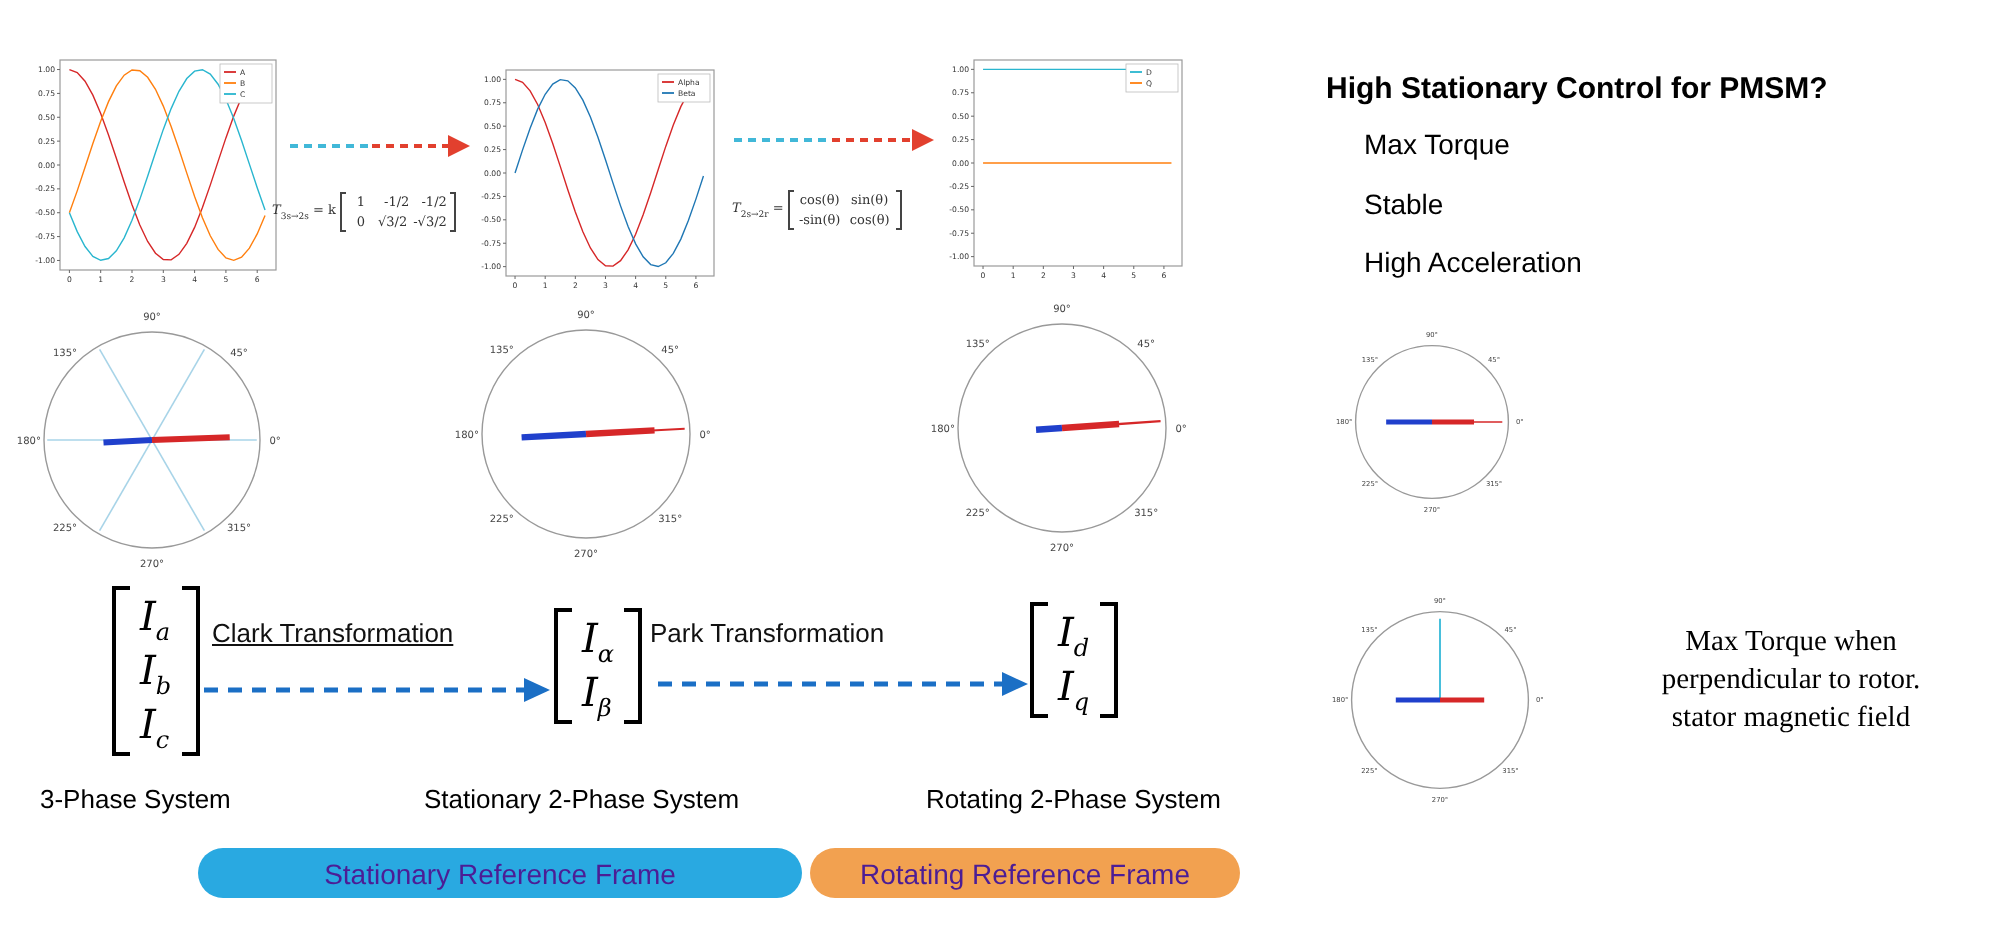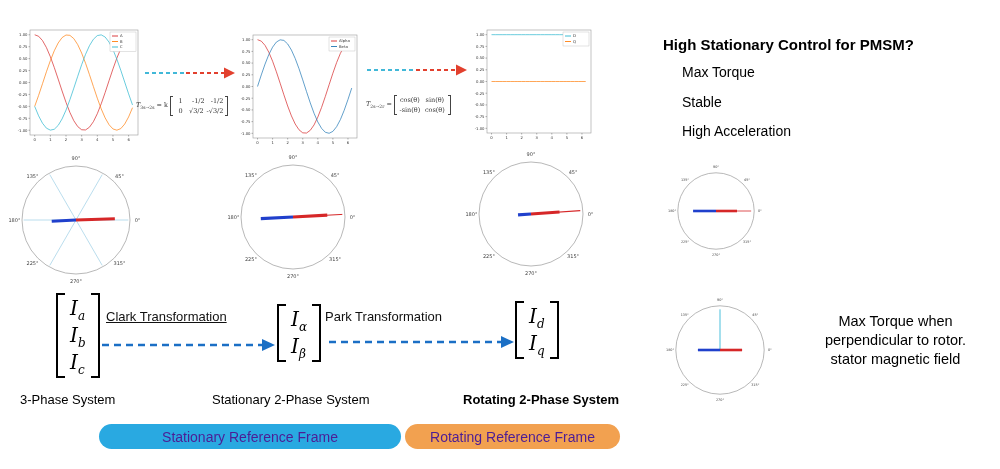--- a/index.html
+++ b/index.html
@@ -340,22 +340,22 @@
   <span class="b l"></span>
   <span class="rows">
     <span class="mrow"><i>I</i><sub>d</sub></span>
     <span class="mrow"><i>I</i><sub>q</sub></span>
   </span>
   <span class="b r"></span>
 </div>
 
 <div class="abs system-label" style="left:20px;top:392px;">3-Phase System</div>
 <div class="abs system-label" style="left:212px;top:392px;">Stationary 2-Phase System</div>
-<div class="abs system-label" style="left:463px;top:392px;font-weight:bold;">Rotating 2-Phase System</div>
+<div class="abs system-label" style="left:463px;top:392px;">Rotating 2-Phase System</div>
 
 <div class="abs pill blue" style="left:99px;top:424px;width:302px;">Stationary Reference Frame</div>
 <div class="abs pill orange" style="left:405px;top:424px;width:215px;">Rotating Reference Frame</div>
 
-<div class="abs rp-note" style="left:793px;top:312px;width:205px;">
+<div class="abs rp-note" style="left:793px;top:312px;width:205px;font-family:Liberation Serif, serif;">
   <div>Max Torque when</div>
   <div>perpendicular to rotor.</div>
   <div>stator magnetic field</div>
 </div>
 
 </body></html>

